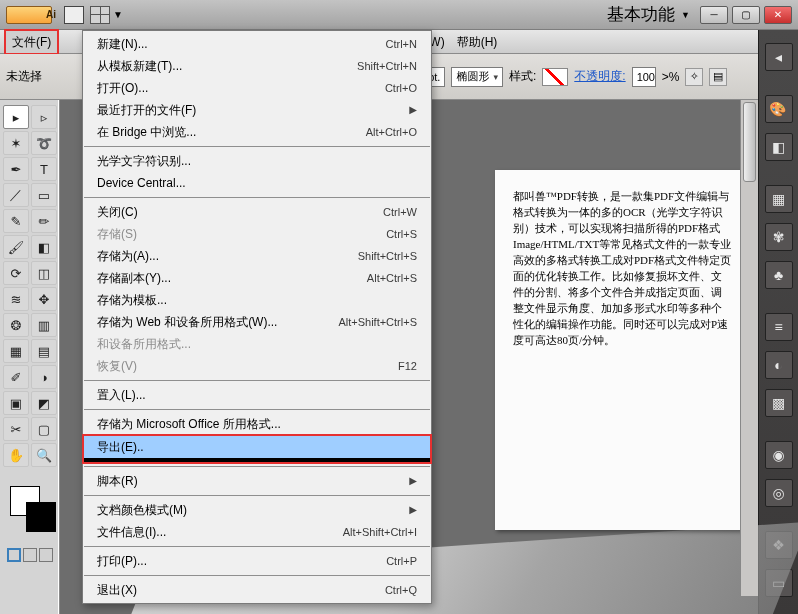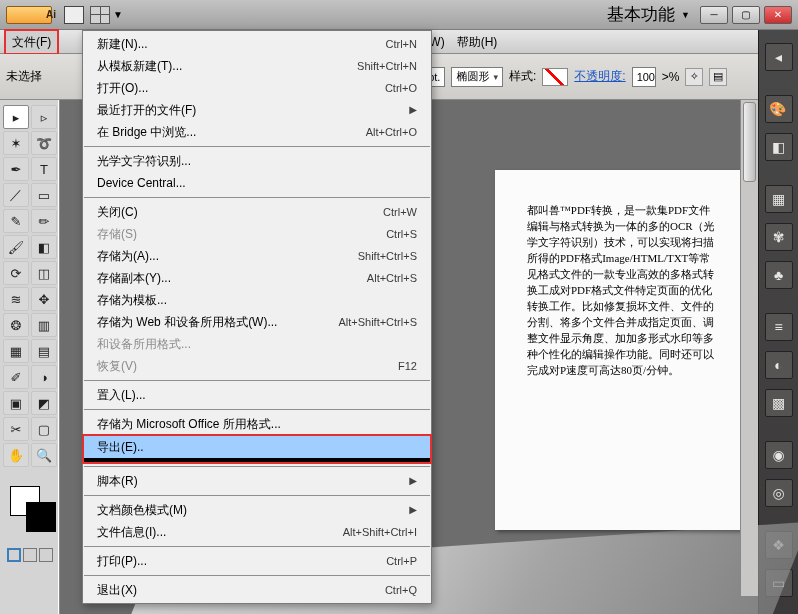--- a/index.html
+++ b/index.html
@@ -123,21 +123,21 @@
       position:absolute;left:60px;top:100px;right:40px;bottom:0;
       background:var(--bg-canvas);
     }
     .vscroll{position:absolute;right:0;top:0;width:18px;bottom:18px;background:#c9c7c5;border-left:1px solid #888;}
     .vscroll .thumb{position:absolute;left:2px;right:2px;top:2px;height:80px;background:linear-gradient(90deg,#eee,#bcbcbc);border:1px solid #8a8a8a;border-radius:3px;}
     .paper{
       position:absolute;left:435px;top:70px;width:255px;height:360px;
       background:var(--bg-paper);box-shadow:2px 2px 4px rgba(0,0,0,.4);
       padding:18px;overflow:hidden;
     }
-    .paper p{margin:14px;font-size:11px;line-height:16px;font-family:"SimSun","Microsoft YaHei";}
+    .paper p{margin:0;font-size:11px;line-height:16px;font-family:"SimSun","Microsoft YaHei";}
     .sheet-shadow{
       position:absolute;left:80px;bottom:-30px;width:640px;height:100px;
       background:linear-gradient(100deg,#fff 0%,#e6e6e6 40%,#bcbcbc 60%,#8a8a8a 100%);
       transform:skewX(-25deg) rotate(-4deg);opacity:.7;
     }
     
     .dropdown{
       position:absolute;left:82px;top:30px;width:350px;
       background:var(--bg-dropdown);border:1px solid #7a7a7a;
       box-shadow:2px 3px 8px rgba(0,0,0,.35);

